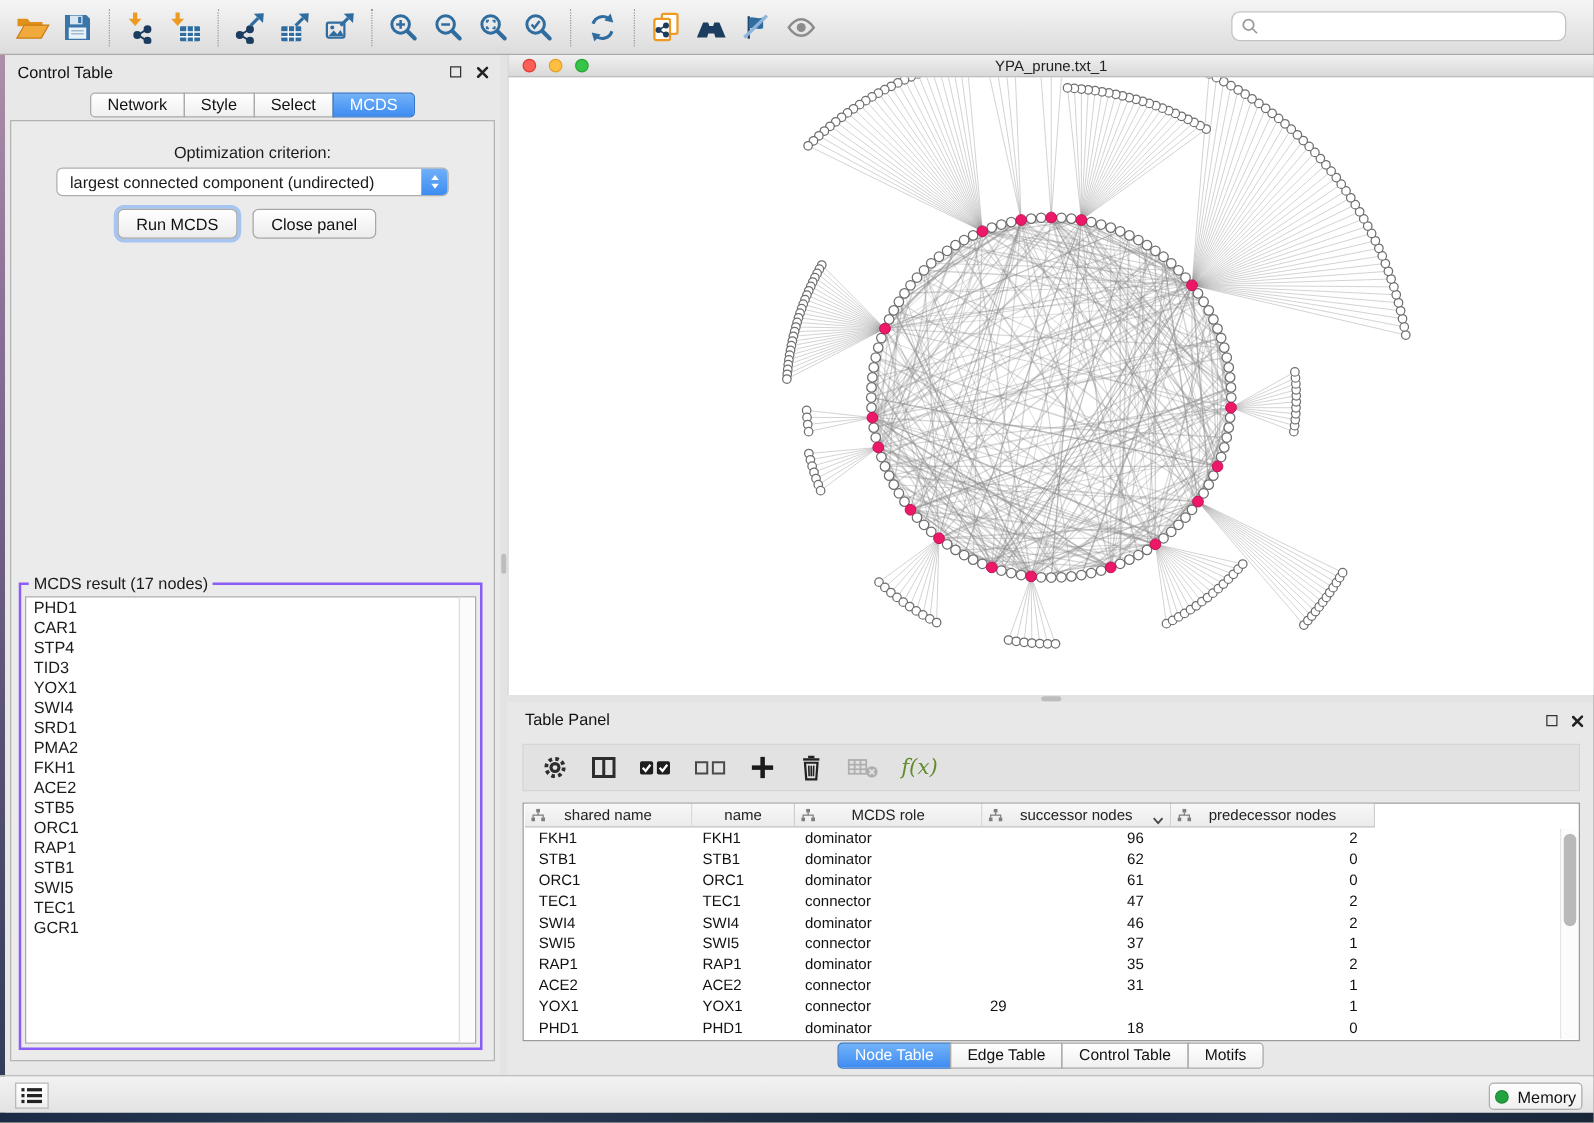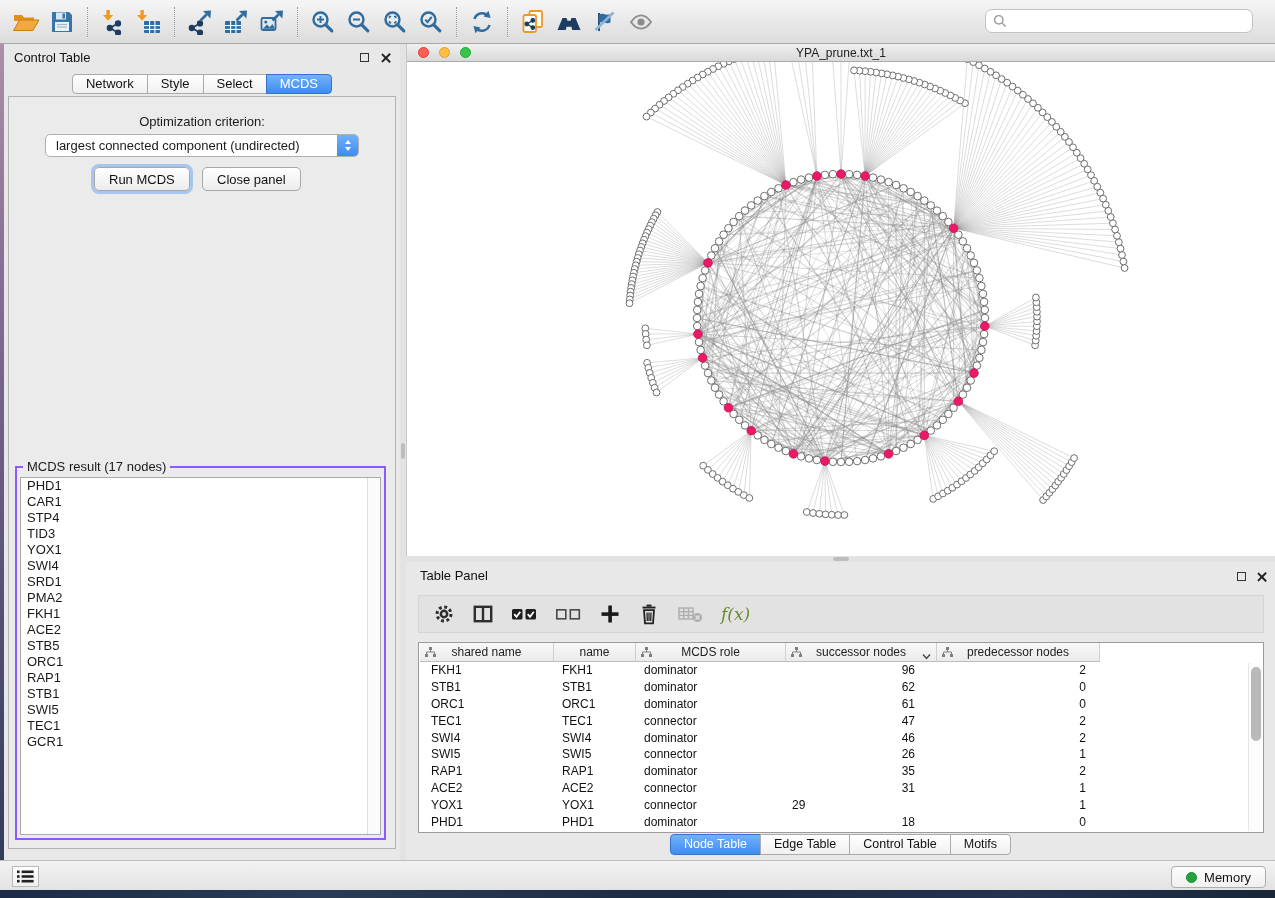--- a/index.html
+++ b/index.html
@@ -95,21 +95,21 @@
   .td{position:absolute;top:0;height:16.9px;line-height:16.9px;font-size:12px;color:#111;overflow:hidden;white-space:nowrap;}
   #tp-scroll{position:absolute;right:1px;top:20px;width:14px;bottom:1px;background:#FCFCFC;border-left:1px solid #E5E5E5;}
   #tp-thumb{position:absolute;left:2px;top:4px;width:10px;height:74px;background:#B9B9B9;border-radius:5px;}
   #tp-tabs{position:absolute;left:0;right:0;top:272px;display:flex;justify-content:center;}
   #tp-tabs .tab{font-size:12.5px;height:21px;line-height:19px;}
 
   
   #status-bar{left:0;top:860px;width:1275px;height:30px;background:linear-gradient(#F2F2F2,#E3E3E3);border-top:1px solid #BDBDBD;}
   #list-btn{position:absolute;left:12px;top:5px;width:27px;height:21px;background:linear-gradient(#FFF,#EFEFEF);
       border:1px solid #B9B9B9;display:flex;align-items:center;justify-content:center;}
-  #memory-btn{position:absolute;right:9px;top:5px;height:22px;padding:0 14px;background:linear-gradient(#FDFDFD,#F0F0F0);
+  #memory-btn{position:absolute;right:9px;top:5px;height:22px;padding:0 4px;background:linear-gradient(#FDFDFD,#F0F0F0);
       border:1px solid #ADADAD;border-radius:4px;display:flex;align-items:center;gap:7px;font-size:13px;color:#111;}
   .mem-dot{width:11px;height:11px;border-radius:50%;border:1px solid #1C8833;}
 </style>
 </head>
 <body>
 
 <div id="app">
 
   <div id="toolbar" class="abs">
     <div id="toolbar-icons" style="display:flex;align-items:center;">
@@ -1326,21 +1326,21 @@
             <div class="td" style="left: 1px; width: 134px; padding-left: 11px;">SWI4</div>
             <div class="td" style="left: 135px; width: 82px; padding-left: 8px;">SWI4</div>
             <div class="td" style="left: 217px; width: 150px; padding-left: 8px;">dominator</div>
             <div class="td" style="left: 367px; width: 151px; text-align: right; padding-right: 22px;">46</div>
             <div class="td" style="left: 518px; width: 163px; text-align: right; padding-right: 14px;">2</div>
           </div>
           <div class="tr">
             <div class="td" style="left: 1px; width: 134px; padding-left: 11px;">SWI5</div>
             <div class="td" style="left: 135px; width: 82px; padding-left: 8px;">SWI5</div>
             <div class="td" style="left: 217px; width: 150px; padding-left: 8px;">connector</div>
-            <div class="td" style="left: 367px; width: 151px; text-align: right; padding-right: 22px;">26</div>
+            <div class="td" style="left: 367px; width: 151px; text-align: right; padding-right: 22px;">37</div>
             <div class="td" style="left: 518px; width: 163px; text-align: right; padding-right: 14px;">1</div>
           </div>
           <div class="tr">
             <div class="td" style="left: 1px; width: 134px; padding-left: 11px;">RAP1</div>
             <div class="td" style="left: 135px; width: 82px; padding-left: 8px;">RAP1</div>
             <div class="td" style="left: 217px; width: 150px; padding-left: 8px;">dominator</div>
             <div class="td" style="left: 367px; width: 151px; text-align: right; padding-right: 22px;">35</div>
             <div class="td" style="left: 518px; width: 163px; text-align: right; padding-right: 14px;">2</div>
           </div>
           <div class="tr">

